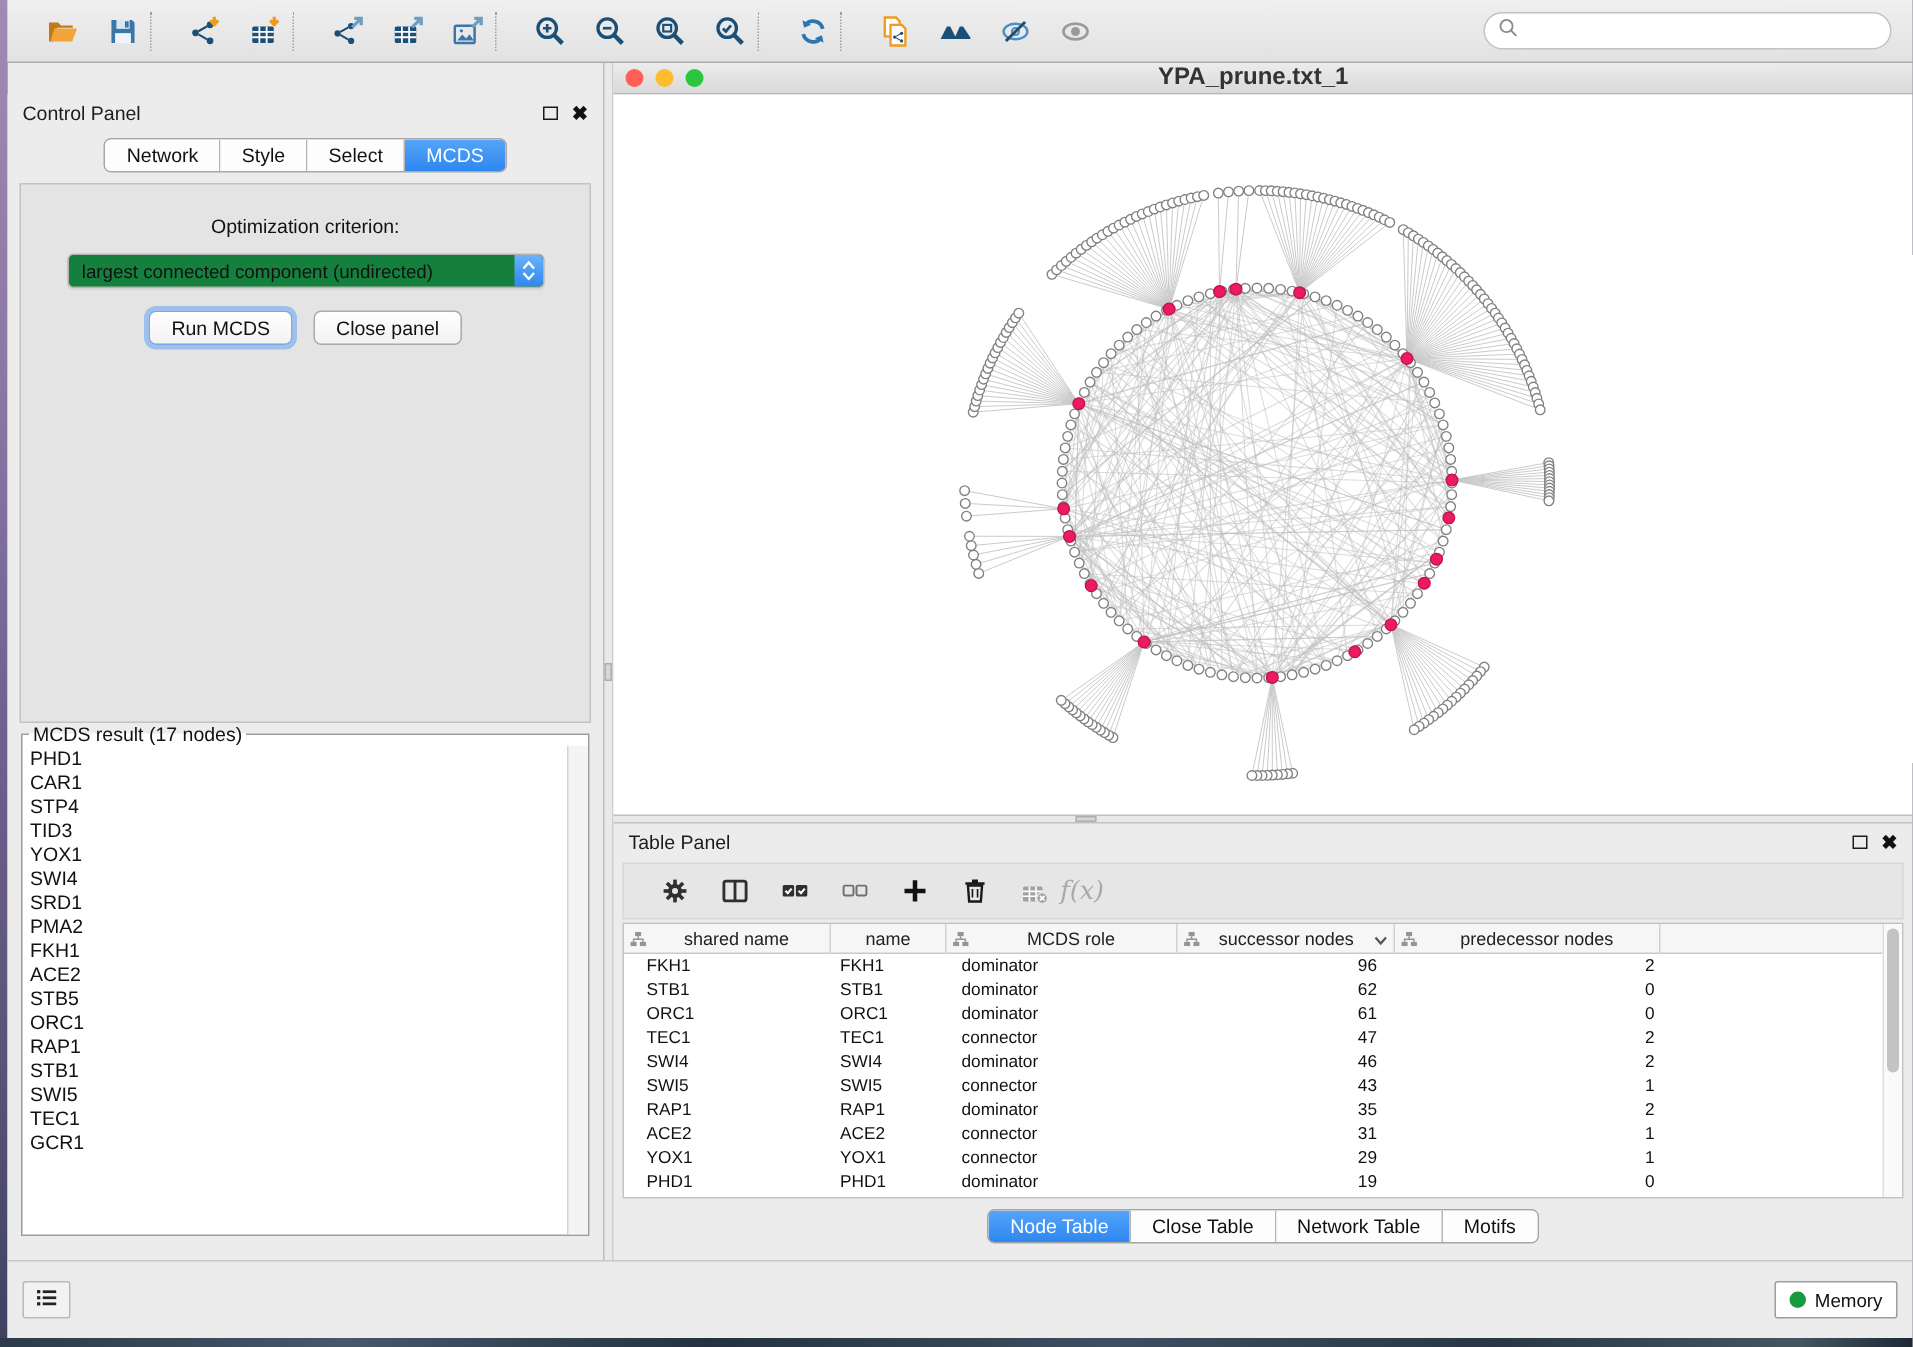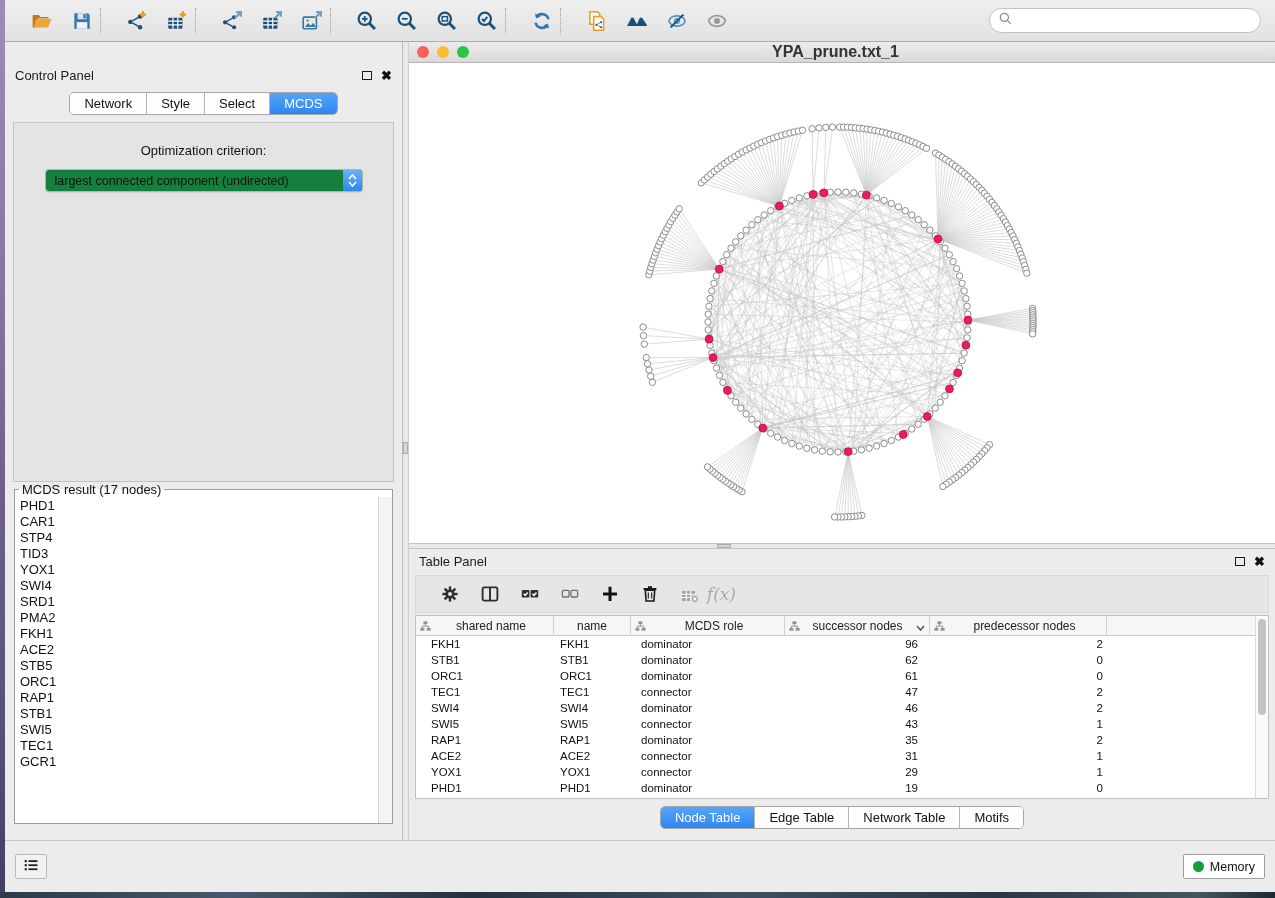--- a/index.html
+++ b/index.html
@@ -321,20 +321,24 @@
         <div class="mac-select">
           <span class="val">largest connected component (undirected)</span>
           <span class="stepper">
             <svg viewBox="0 0 9 6">
                 <path d="M1 5l3.5-4L8 5" fill="none" stroke="#fff" stroke-width="1.6"></path>
               </svg>
             <svg viewBox="0 0 9 6">
                 <path d="M1 1l3.5 4L8 1" fill="none" stroke="#fff" stroke-width="1.6"></path>
               </svg>
           </span>
+        </div>
+        <div class="btn-row">
+          <button class="mac-btn focused">Run MCDS</button>
+          <button class="mac-btn">Close panel</button>
         </div>
       </div>
       <div class="cp-spacer"></div>
       <fieldset class="result-box">
         <legend>MCDS result (17 nodes)</legend>
         <div class="result-list">
           <div class="result-items" id="result-items">
               <div class="result-item">PHD1</div>
               <div class="result-item">CAR1</div>
               <div class="result-item">STP4</div>
@@ -1409,21 +1413,21 @@
                 </div>
               </div>
           </div>
           <div class="tscroll">
               <div class="thumb"></div>
             </div>
         </div>
         <div class="ttab-row">
           <div class="seg" id="table-tabs">
               <button class="seg-tab active">Node Table</button>
-              <button class="seg-tab">Edge Table</button>
+              <button class="seg-tab">Close Table</button>
               <button class="seg-tab">Network Table</button>
               <button class="seg-tab">Motifs</button>
             </div>
         </div>
       </div>
 
     </div>
   </div>
 
   <div class="statusbar">

